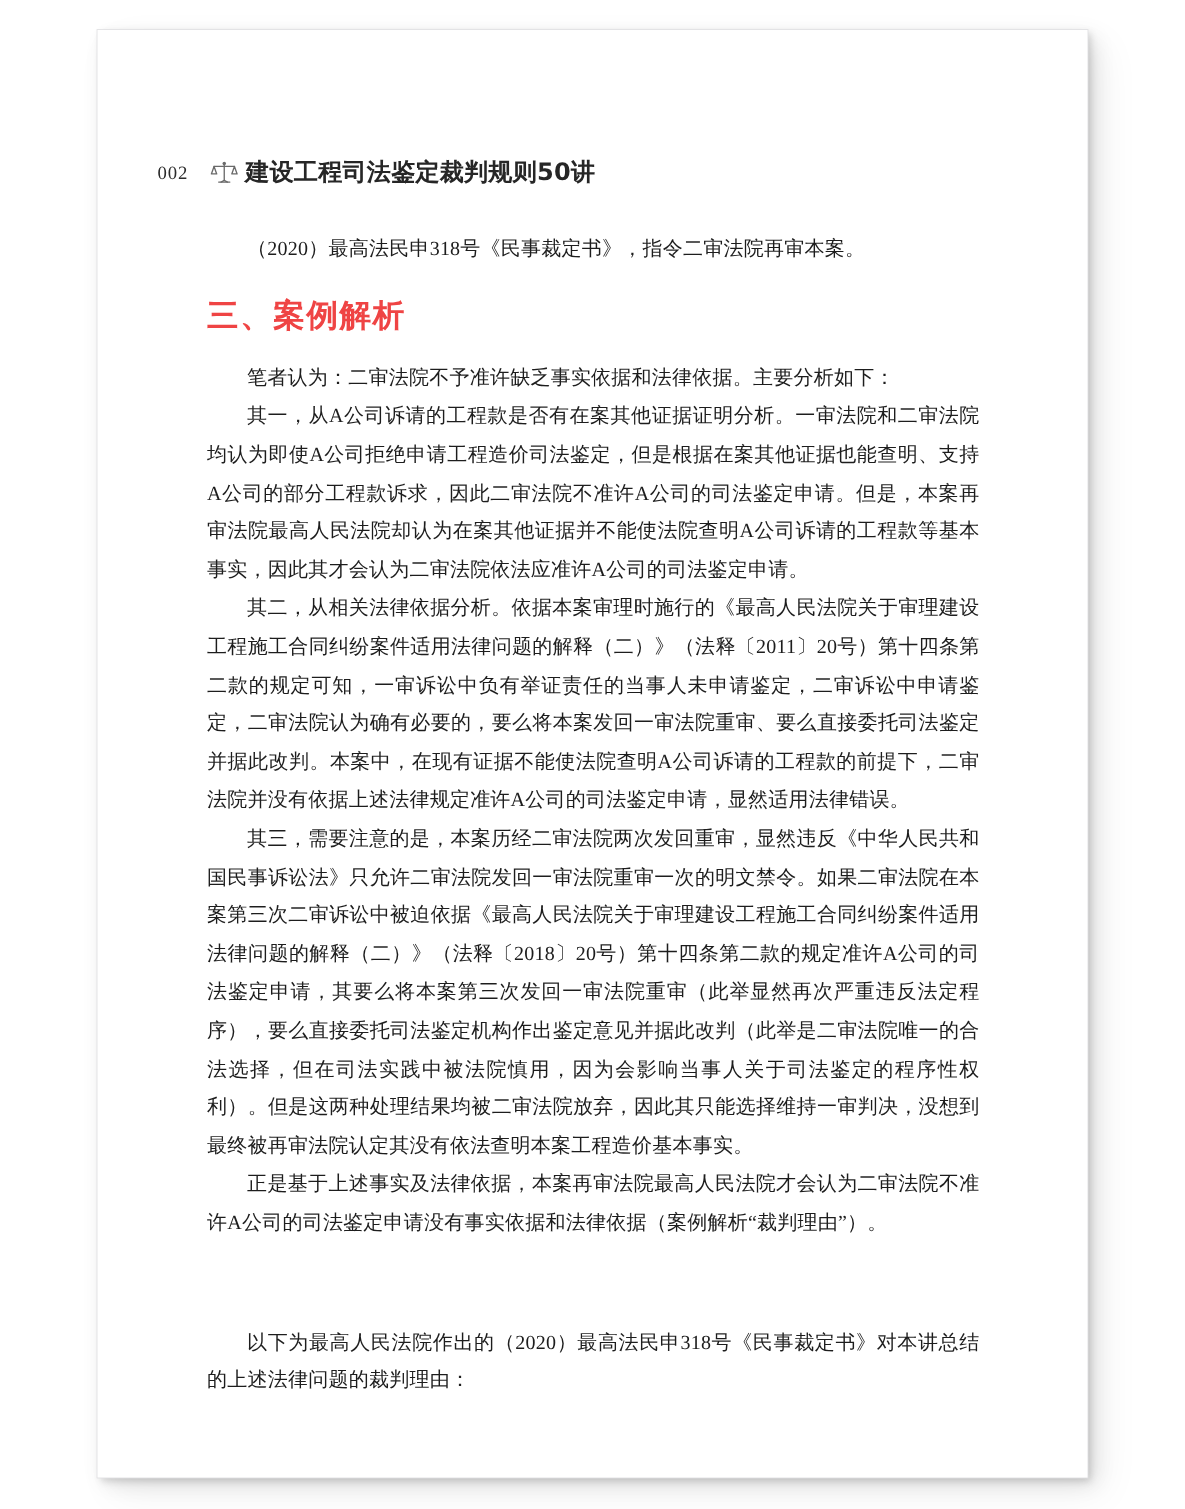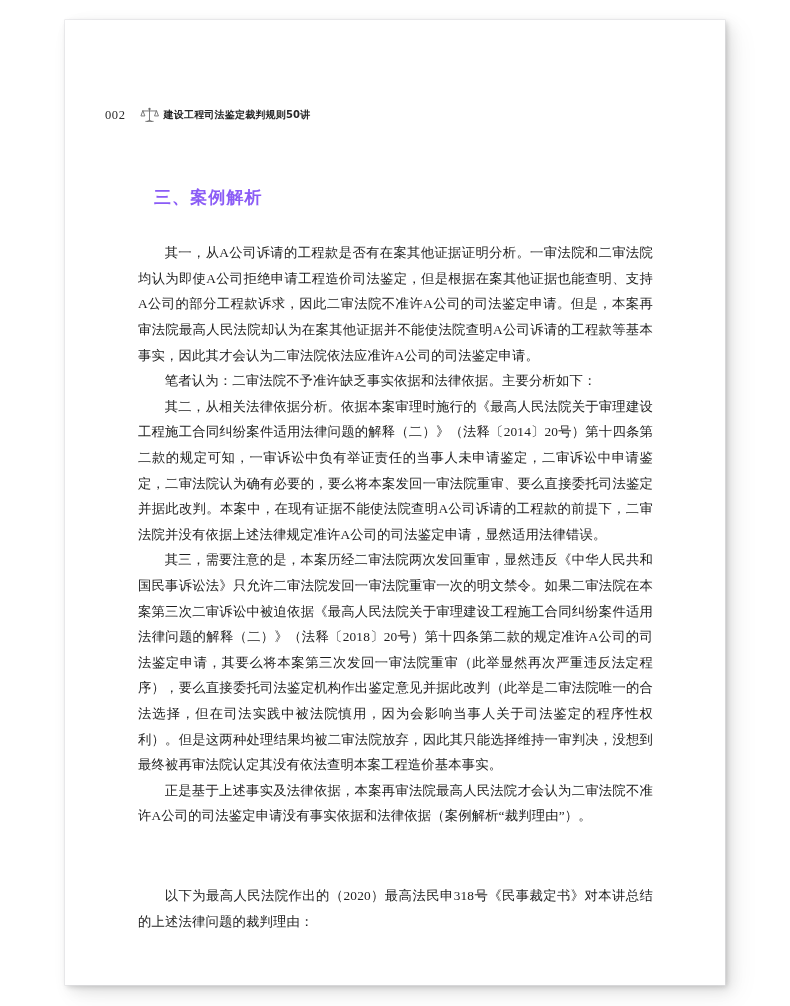--- a/index.html
+++ b/index.html
@@ -51,21 +51,21 @@
   .scales-icon {
     width: 19px;
     height: 17px;
     display: inline-block;
     margin-right: 5px;
     opacity: 0.82;
     flex: 0 0 auto;
   }
   .head-title {
     font-family: "DejaVu Sans", "Liberation Sans", sans-serif;
-    font-size: 10px;
+    font-size: 16px;
     font-weight: 700;
     color: #262626;
     letter-spacing: 0.2px;
   }
 
   
   #text-column {
     position: absolute;
     left: 73px;
     top: 133px;
@@ -86,25 +86,25 @@
 
   p.body-text b,
   span.bold-q {
     font-family: "DejaVu Sans", "Liberation Sans", sans-serif;
     font-weight: 700;
     font-size: 13.1px;
     letter-spacing: 0;
   }
 
   h2.section-heading {
-    margin: 16px;
+    margin: 0;
     font-family: "DejaVu Sans", "Liberation Sans", sans-serif;
-    font-size: 17px;
+    font-size: 21px;
     font-weight: 700;
-    color: #8b5cf6;
+    color: #ef4444;
     letter-spacing: 1.1px;
     line-height: 1.25;
   }
 
   .sp-after-lead   { height: 18px; }
   .sp-after-h3     { height: 16px; }
   .sp-before-h4    { height: 34px; }
   .sp-after-h4     { height: 20px; }
 </style>
 </head>
@@ -128,33 +128,34 @@
         </g>
         <circle cx="12" cy="2.6" r="1.5" fill="#4a4a4a"></circle>
       </svg>
     </span>
 
     <span class="head-title">建设工程司法鉴定裁判规则50讲</span>
   </div>
 
   <div id="text-column">
 
+    <p class="body-text">（2020）最高法民申318号《民事裁定书》，指令二审法院再审本案。</p>
 
     <div class="sp-after-lead"></div>
 
     <h2 class="section-heading">三、案例解析</h2>
 
     <div class="sp-after-h3"></div>
 
 
+    <p class="body-text">笔者认为：二审法院不予准许缺乏事实依据和法律依据。主要分析如下：</p>
+
     <p class="body-text">其一，从A公司诉请的工程款是否有在案其他证据证明分析。一审法院和二审法院均认为即使A公司拒绝申请工程造价司法鉴定，但是根据在案其他证据也能查明、支持A公司的部分工程款诉求，因此二审法院不准许A公司的司法鉴定申请。但是，本案再审法院最高人民法院却认为在案其他证据并不能使法院查明A公司诉请的工程款等基本事实，因此其才会认为二审法院依法应准许A公司的司法鉴定申请。</p>
 
-    <p class="body-text">笔者认为：二审法院不予准许缺乏事实依据和法律依据。主要分析如下：</p>
-
-    <p class="body-text">其二，从相关法律依据分析。依据本案审理时施行的《最高人民法院关于审理建设工程施工合同纠纷案件适用法律问题的解释（二）》（法释〔2014〕20号）第十四条第二款的规定可知，一审诉讼中负有举证责任的当事人未申请鉴定，二审诉讼中申请鉴定，二审法院认为确有必要的，要么将本案发回一审法院重审、要么直接委托司法鉴定并据此改判。本案中，在现有证据不能使法院查明A公司诉请的工程款的前提下，二审法院并没有依据上述法律规定准许A公司的司法鉴定申请，显然适用法律错误。</p>
+    <p class="body-text">其二，从相关法律依据分析。依据本案审理时施行的《最高人民法院关于审理建设工程施工合同纠纷案件适用法律问题的解释（二）》（法释〔2011〕20号）第十四条第二款的规定可知，一审诉讼中负有举证责任的当事人未申请鉴定，二审诉讼中申请鉴定，二审法院认为确有必要的，要么将本案发回一审法院重审、要么直接委托司法鉴定并据此改判。本案中，在现有证据不能使法院查明A公司诉请的工程款的前提下，二审法院并没有依据上述法律规定准许A公司的司法鉴定申请，显然适用法律错误。</p>
 
     <p class="body-text">其三，需要注意的是，本案历经二审法院两次发回重审，显然违反《中华人民共和国民事诉讼法》只允许二审法院发回一审法院重审一次的明文禁令。如果二审法院在本案第三次二审诉讼中被迫依据《最高人民法院关于审理建设工程施工合同纠纷案件适用法律问题的解释（二）》（法释〔2018〕20号）第十四条第二款的规定准许A公司的司法鉴定申请，其要么将本案第三次发回一审法院重审（此举显然再次严重违反法定程序），要么直接委托司法鉴定机构作出鉴定意见并据此改判（此举是二审法院唯一的合法选择，但在司法实践中被法院慎用，因为会影响当事人关于司法鉴定的程序性权利）。但是这两种处理结果均被二审法院放弃，因此其只能选择维持一审判决，没想到最终被再审法院认定其没有依法查明本案工程造价基本事实。</p>
 
     <p class="body-text">正是基于上述事实及法律依据，本案再审法院最高人民法院才会认为二审法院不准许A公司的司法鉴定申请没有事实依据和法律依据（案例解析“裁判理由”）。</p>
 
     <div class="sp-before-h4"></div>
 
 
     <div class="sp-after-h4"></div>
 

